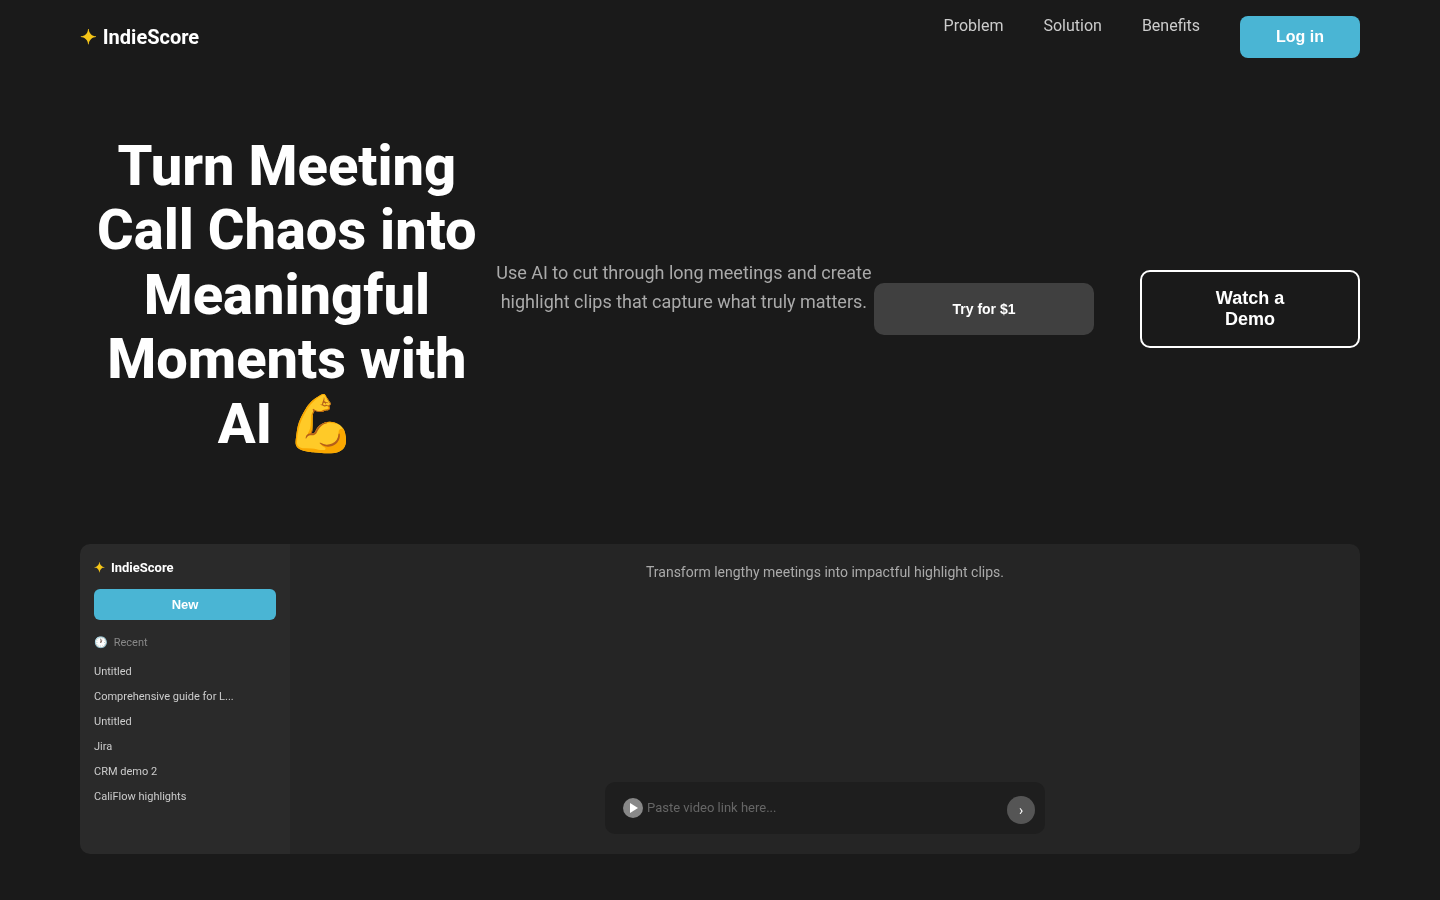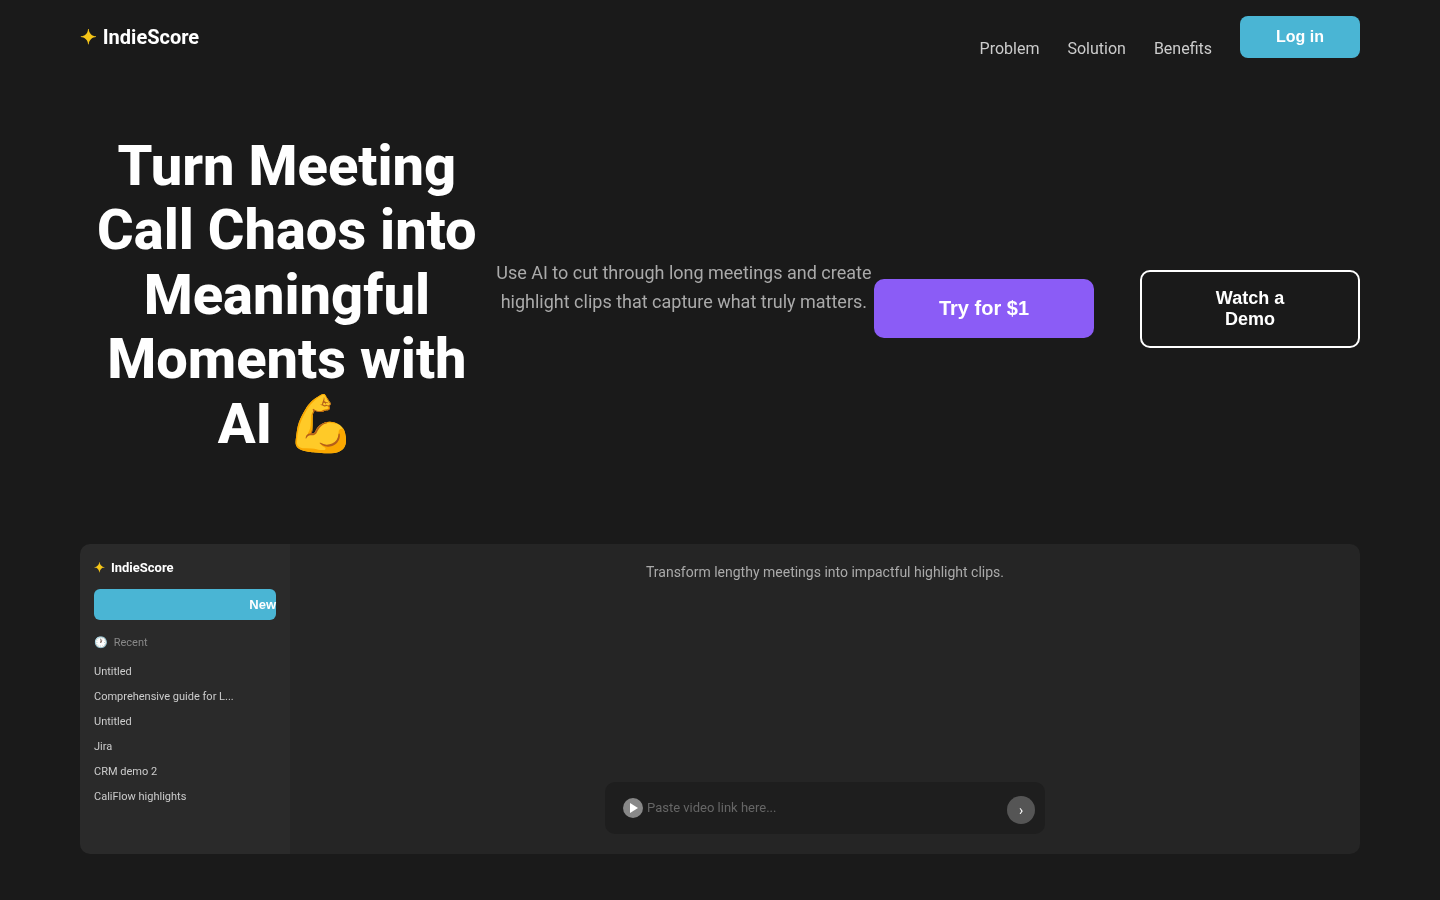--- a/index.html
+++ b/index.html
@@ -35,22 +35,22 @@
       color: #ffffff;
     }
 
     .logo-star {
       color: #f5c518;
       font-size: 20px;
     }
 
     .nav-links {
       display: flex;
-      align-items: flex-end;
-      gap: 28px;
+      align-items: flex-start;
+      gap: 40px;
     }
 
     .nav-link {
       color: #cccccc;
       font-size: 16px;
       cursor: pointer;
       text-decoration: none;
     }
 
     .login-btn {
@@ -90,26 +90,26 @@
       margin-bottom: 42px;
     }
 
     .hero-buttons {
       display: flex;
       gap: 20px;
       align-items: center;
     }
 
     .try-btn {
-      background-color: #8b5cf6;
+      background-color: #404040;
       color: #ffffff;
       border: none;
       border-radius: 10px;
       padding: 18px 60px;
-      font-size: 20px;
+      font-size: 14px;
       font-weight: 600;
       cursor: pointer;
       min-width: 220px;
     }
 
     .demo-btn {
       background-color: transparent;
       color: #ffffff;
       border: 2px solid #ffffff;
       border-radius: 10px;
@@ -158,21 +158,21 @@
       background-color: #4ab5d4;
       color: #ffffff;
       border: none;
       border-radius: 6px;
       padding: 8px 0;
       font-size: 13px;
       font-weight: 600;
       width: calc(100% - 28px);
       margin: 0 14px 16px;
       cursor: pointer;
-      text-align: right;
+      text-align: center;
     }
 
     .sidebar-section-label {
       display: flex;
       align-items: center;
       gap: 6px;
       padding: 0 14px 10px;
       font-size: 11px;
       color: #888888;
     }

